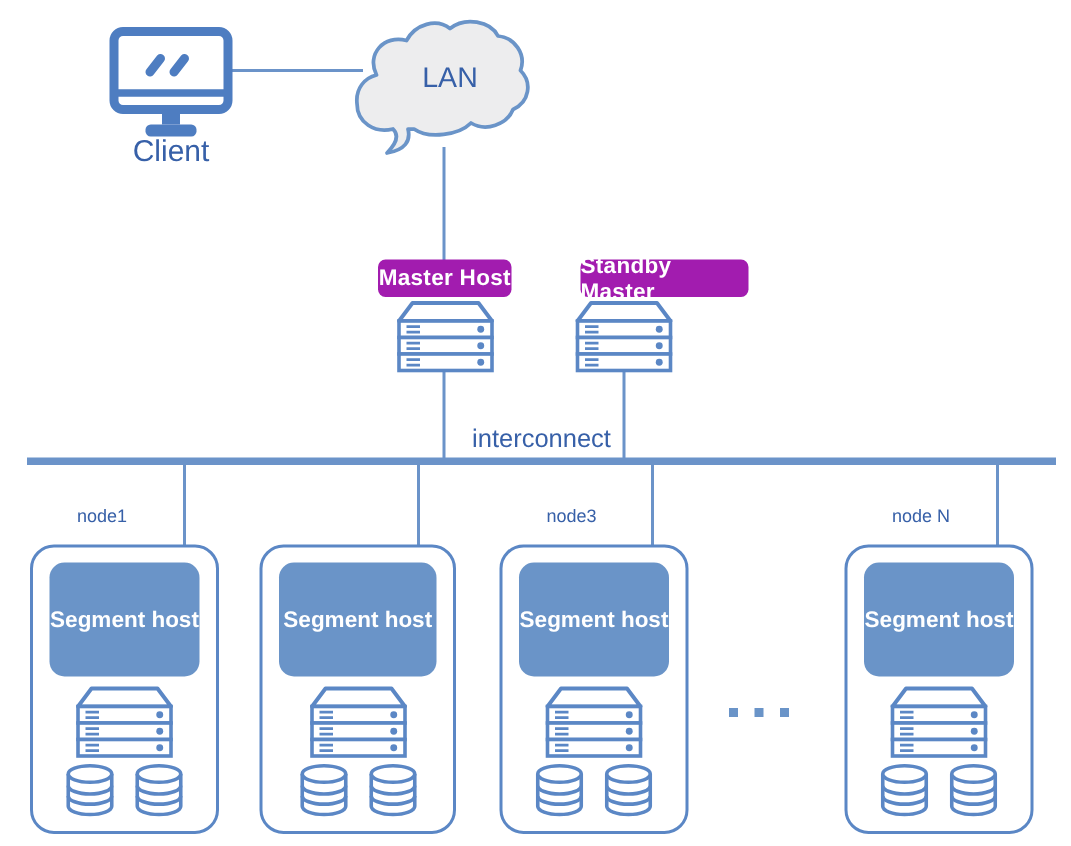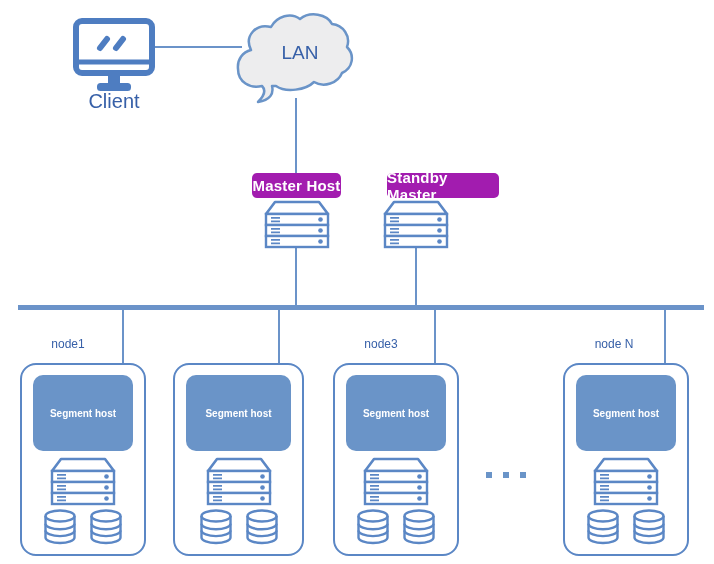--- a/index.html
+++ b/index.html
@@ -17,21 +17,21 @@
   }
   .icon-abs{position:absolute;z-index:3;}
   .node{
     position:absolute;top:363px;width:122px;height:189px;background:#ffffff;
     border:2.5px solid #5b87c5;border-radius:16px;z-index:2;
   }
   .node-label{position:absolute;top:337px;width:96px;font-size:12px;}
   .seg{
     position:absolute;left:11px;right:11px;top:10px;height:76px;
     background:#6a94c8;border-radius:10px;color:#ffffff;font-weight:bold;
-    font-size:10px;display:flex;align-items:center;justify-content:center;
+    font-size:15px;display:flex;align-items:center;justify-content:center;
   }
   .node-server{position:absolute;left:50%;top:91px;transform:translateX(-50%);}
   .cyl-row{position:absolute;left:50%;top:144px;transform:translateX(-50%);display:flex;gap:8px;}
   .drop{top:307px;height:57px;}
   .dots{position:absolute;left:486px;top:472px;display:flex;gap:11px;z-index:3;}
   .dots span{width:6px;height:6px;background:#6a94c8;display:block;}
   .cloud-label{font-size:19px;}
 </style>
 </head>
 <body>
@@ -95,20 +95,21 @@
 
   <div class="badge" style="left:252px;top:173px;width:89px;height:25px;">Master Host</div>
   <div class="badge" style="left:355px;top:173px;width:112px;height:25px;margin-left:32px;">Standby Master</div>
   <svg class="icon-abs" style="left:257px;top:199px;" width="80" height="52" viewBox="0 0 80 52">
       <use href="#sym-server"></use>
     </svg>
   <svg class="icon-abs" style="left:376px;top:199px;" width="80" height="52" viewBox="0 0 80 52">
       <use href="#sym-server"></use>
     </svg>
 
+  <div class="txt-dark" style="left:303px;top:283px;width:116px;font-size:17px;">interconnect</div>
 
   <div class="txt-dark node-label" style="left:20px;">node1</div>
   <div class="txt-dark node-label" style="left:333px;">node3</div>
   <div class="txt-dark node-label" style="left:566px;">node N</div>
 
   <div class="node" style="left:20px;">
     <div class="seg">Segment host</div>
     <svg class="node-server" width="80" height="52" viewBox="0 0 80 52">
         <use href="#sym-server"></use>
       </svg>

